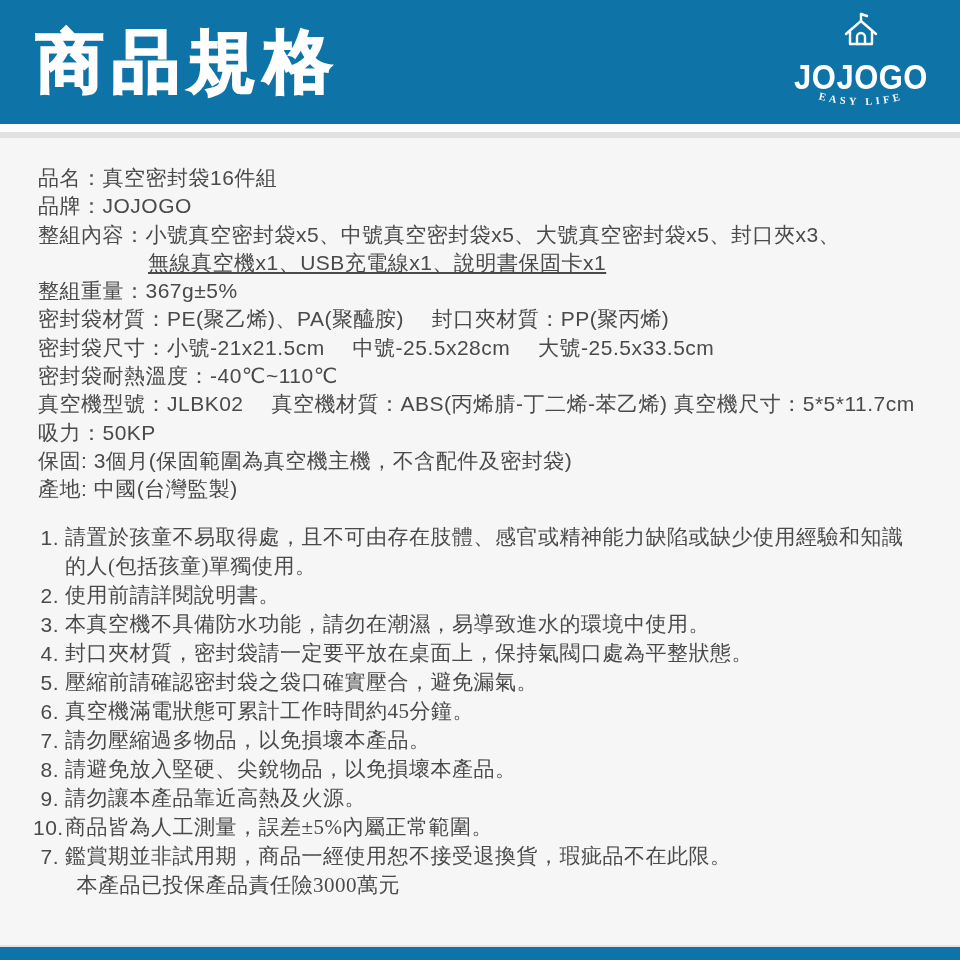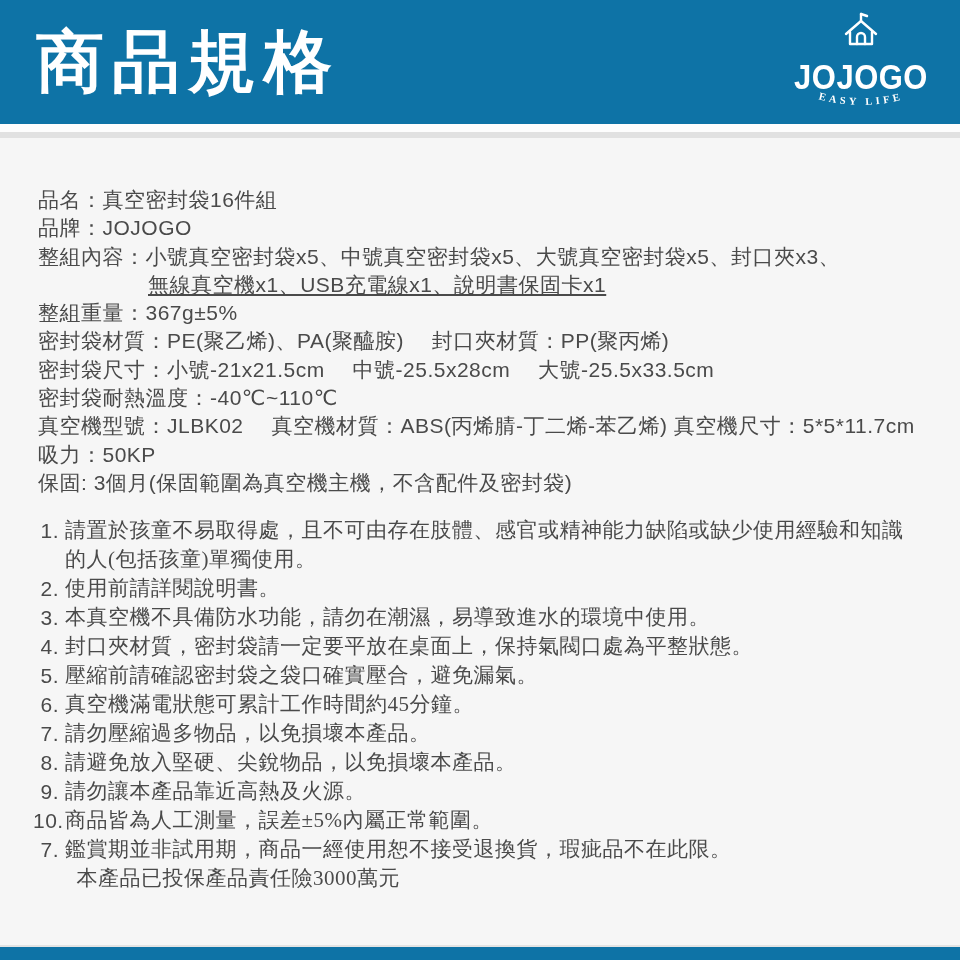--- a/index.html
+++ b/index.html
@@ -21,38 +21,37 @@
     position:relative;
     height:124px;
     background:var(--blue);
   }
   .page-title{
     position:absolute;
     left:36px;top:50%;
     transform:translateY(-50%);
     color:#ffffff;
     font-size:68px;
-    font-weight:400;
+    font-weight:700;
     letter-spacing:8px;
     -webkit-text-stroke:2px #ffffff;
     white-space:nowrap;
   }
   .logo{
     position:absolute;
     right:24px;top:8px;
     width:150px;height:110px;
   }
   
   .strip-white{height:8px;background:#fdfdfd;}
   .strip-gray{height:6px;background:#e1e1e1;}
   
   .content{
     padding:26px 30px 0 38px;
     color:var(--text);
-    margin-top:22px;
   }
   .spec-line{
     font-size:21px;
     line-height:28.3px;
     white-space:pre-wrap;
     letter-spacing:0.5px;
   }
   .notes{
     margin-top:19px;
     padding-left:0px;
@@ -127,20 +126,21 @@
         <div class="spec-line">品牌：JOJOGO</div>
         <div class="spec-line">整組內容：小號真空密封袋x5、中號真空密封袋x5、大號真空密封袋x5、封口夾x3、</div>
         <div class="spec-line" style="padding-left: 110px; text-decoration: underline;">無線真空機x1、USB充電線x1、說明書保固卡x1</div>
         <div class="spec-line">整組重量：367g±5%</div>
         <div class="spec-line">密封袋材質：PE(聚乙烯)、PA(聚醯胺)　 封口夾材質：PP(聚丙烯)</div>
         <div class="spec-line">密封袋尺寸：小號-21x21.5cm　 中號-25.5x28cm　 大號-25.5x33.5cm</div>
         <div class="spec-line">密封袋耐熱溫度：-40℃~110℃</div>
         <div class="spec-line">真空機型號：JLBK02　 真空機材質：ABS(丙烯腈-丁二烯-苯乙烯) 真空機尺寸：5*5*11.7cm</div>
         <div class="spec-line">吸力：50KP</div>
         <div class="spec-line">保固: 3個月(保固範圍為真空機主機，不含配件及密封袋)</div>
+        <div class="spec-line">產地: 中國(台灣監製)</div>
       </div>
     <div class="notes" id="notes-list">
         <div class="note-row">
           <span class="note-num">1.</span>
           <span class="note-text">請置於孩童不易取得處，且不可由存在肢體、感官或精神能力缺陷或缺少使用經驗和知識
 的人(包括孩童)單獨使用。</span>
         </div>
         <div class="note-row">
           <span class="note-num">2.</span>
           <span class="note-text">使用前請詳閱說明書。</span>

